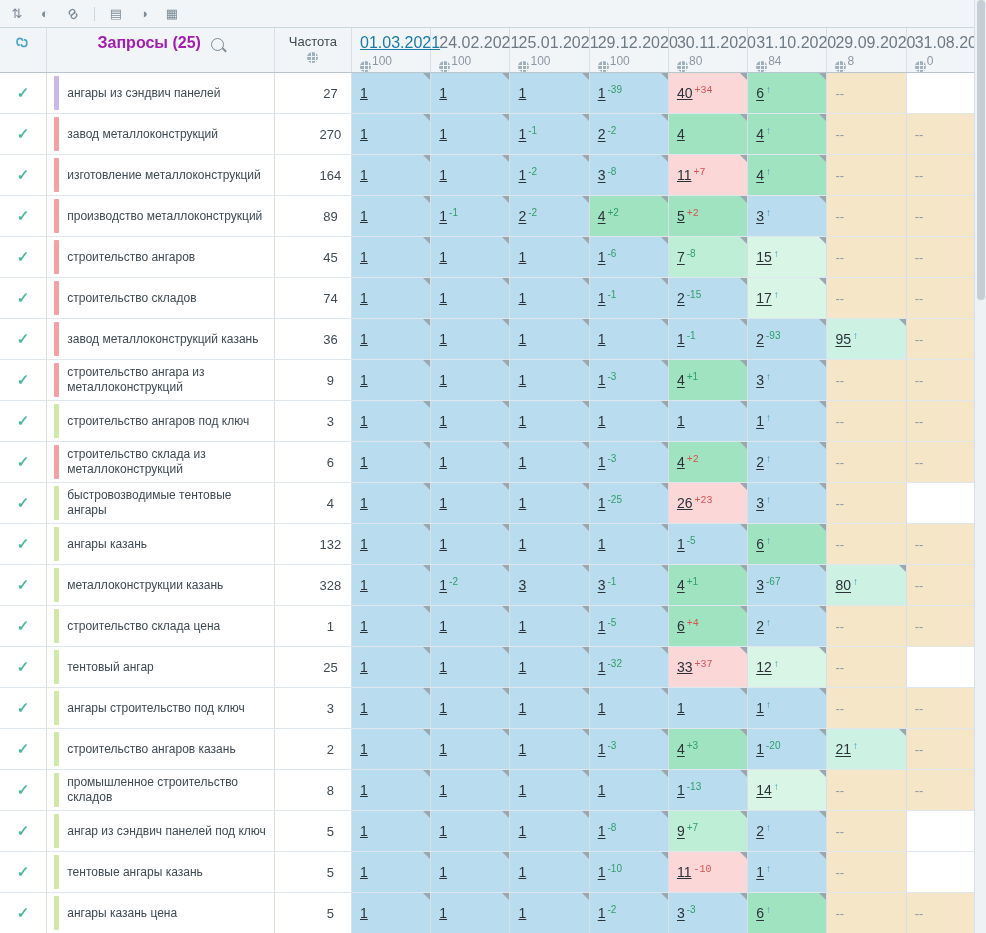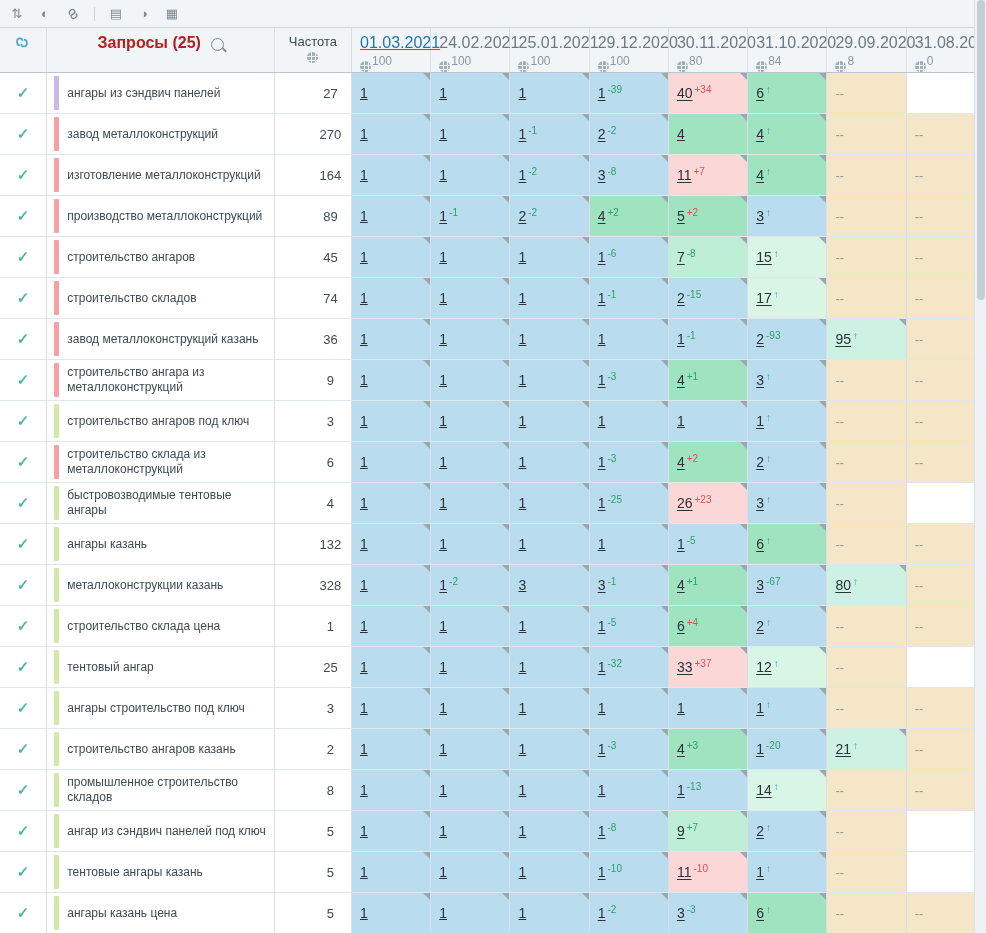--- a/index.html
+++ b/index.html
@@ -38,21 +38,21 @@
     border-right:1px solid #d7e0e6;
     border-bottom:1px solid #b9c6ce;
     padding:0;
     vertical-align:top;
     font-weight:normal;
   }
   thead th.th-check{border-right:1px solid #d7e0e6;}
   .th-inner{padding:6px 8px;height:44px;box-sizing:border-box;}
   .th-check{text-align:center;}
   .link-icon{color:#4fa8c7;font-size:15px;display:inline-block;transform:rotate(-45deg);}
-  .th-query-txt{font-size:16px;color:#b91c1c;font-weight:bold;display:inline-block;}
+  .th-query-txt{font-size:16px;color:#a21caf;font-weight:bold;display:inline-block;}
   .magnifier{
     display:inline-block;width:11px;height:11px;border:1.5px solid #7c8b96;border-radius:50%;
     position:relative;margin-left:6px;vertical-align:middle;
   }
   .magnifier:after{
     content:"";position:absolute;width:5px;height:1.5px;background:#7c8b96;
     transform:rotate(45deg);right:-4px;bottom:0px;
   }
   .th-freq{text-align:center;}
   .th-freq .lbl{font-size:13px;color:#3f4a52;display:block;}
@@ -85,21 +85,21 @@
   td.c-check{text-align:center;}
   .check{color:#4cb8a0;font-size:15px;font-weight:bold;}
   td.c-query{position:relative;padding:0 8px 0 20px;}
   .bar{position:absolute;left:7px;top:3px;bottom:3px;width:5px;border-radius:1px;}
   .qtext{font-size:12px;color:#3f4a52;line-height:15px;display:block;}
   td.c-freq{text-align:center;font-size:13px;color:#3f4a52;padding-left:35px;}
   td.c-pos{position:relative;padding:0 8px;}
   .posval{font-size:14px;color:#2b3339;text-decoration:underline;}
   .delta{font-size:10px;vertical-align:super;margin-left:2px;}
   .delta.up{color:#2f9e6b;}
-  .delta.down{color:#d8544f;}
+  .delta.down{color:#d8544f;font-family:Liberation Mono, monospace;}
   .delta.arrow{color:#3d8fb5;}
   .dash{color:#8b98a1;font-size:13px;}
   .corner{
     position:absolute;top:0;right:0;width:0;height:0;
     border-top:7px solid #9aa7af;border-left:7px solid transparent;
   }
 
   
   .bg-blue{background:#b9dcee;}
   .bg-green{background:#9fe3c0;}

